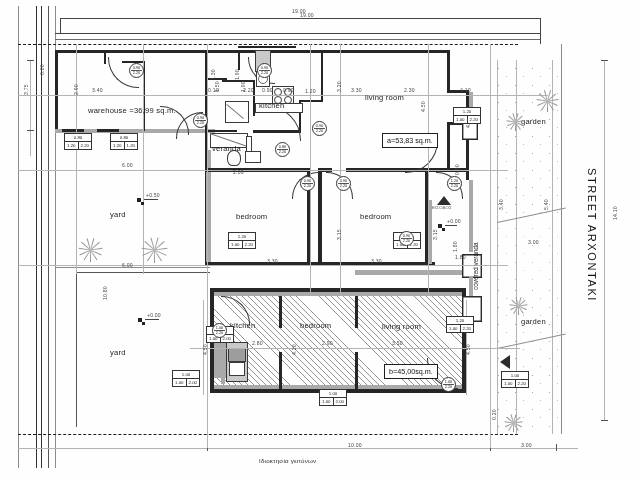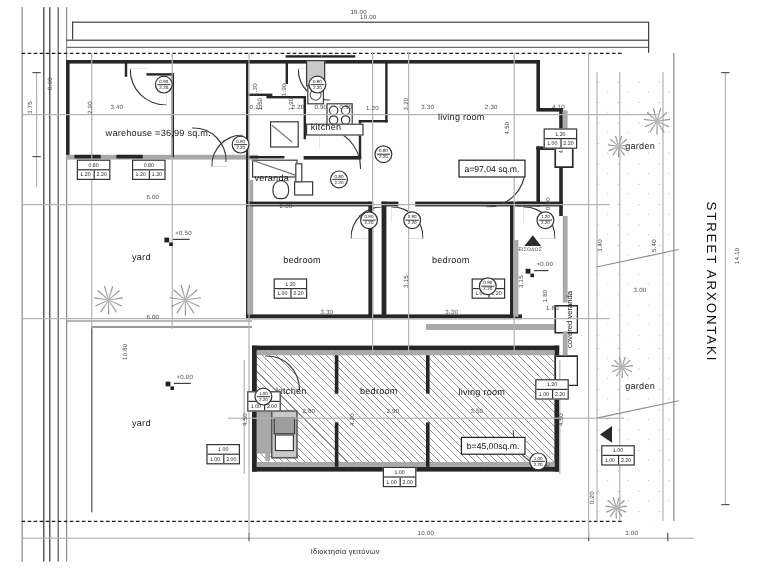--- a/index.html
+++ b/index.html
@@ -273,21 +273,21 @@
   <div class="lbl rm" style="left:230px;top:322px;">kitchen</div>
   <div class="lbl rm" style="left:300px;top:322px;">bedroom</div>
   <div class="lbl rm" style="left:382px;top:323px;">living room</div>
 
   <div class="lbl rm" style="left:110px;top:211px;">yard</div>
   <div class="lbl rm" style="left:110px;top:349px;">yard</div>
   <div class="lbl rm" style="left:521px;top:118px;">garden</div>
   <div class="lbl rm" style="left:521px;top:318px;">garden</div>
 
   <div class="lbl big" style="left:88px;top:107px;">warehouse =36,99 sq.m.</div>
-  <div class="areatag" style="left:382px;top:133px;">a=97,04 sq.m.</div>
+  <div class="areatag" style="left:382px;top:133px;">a=53,83 sq.m.</div>
   <div class="areatag" style="left:384px;top:364px;">b=45,00sq.m.</div>
 
   <div class="street" style="left:598px;top:168px;">STREET  ARXONTAKI</div>
   <div class="rot" style="left:472px;top:290px;transform:rotate(-90deg);font-size:6.4px;color:#1c1c1c;">covered veranda</div>
   <div class="greek" style="left:259px;top:457px;">Ιδιοκτησία γειτόνων</div>
 
   <div class="tri up" style="left:437px;top:196px;"></div>
   <div class="dim" style="left:432px;top:206px;font-size:4.2px;">ΕΙΣΟΔΟΣ</div>
   <div class="tri left" style="left:500px;top:355px;"></div>
 

